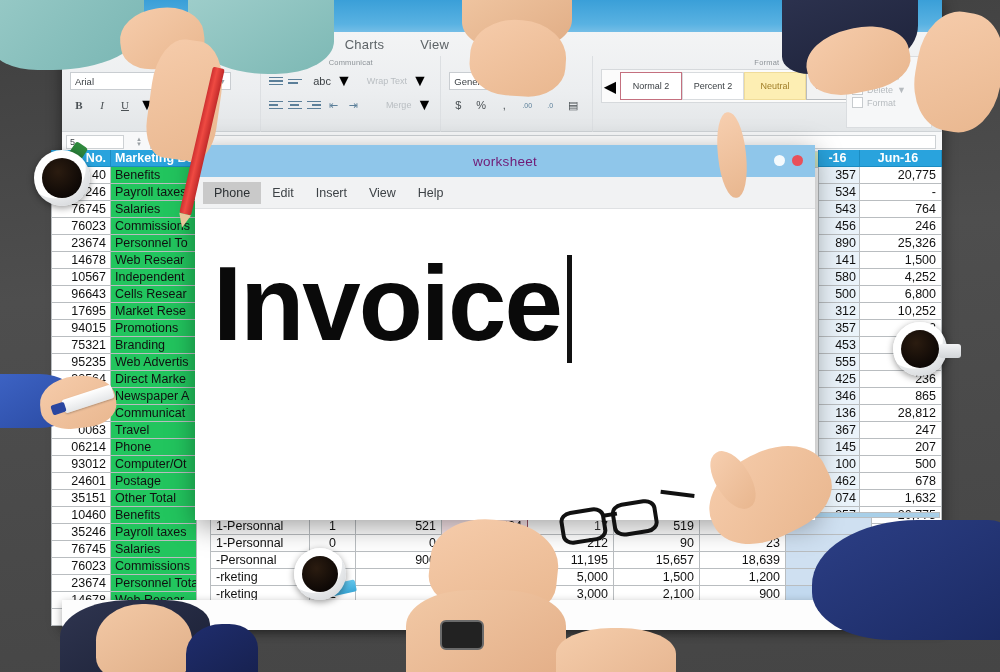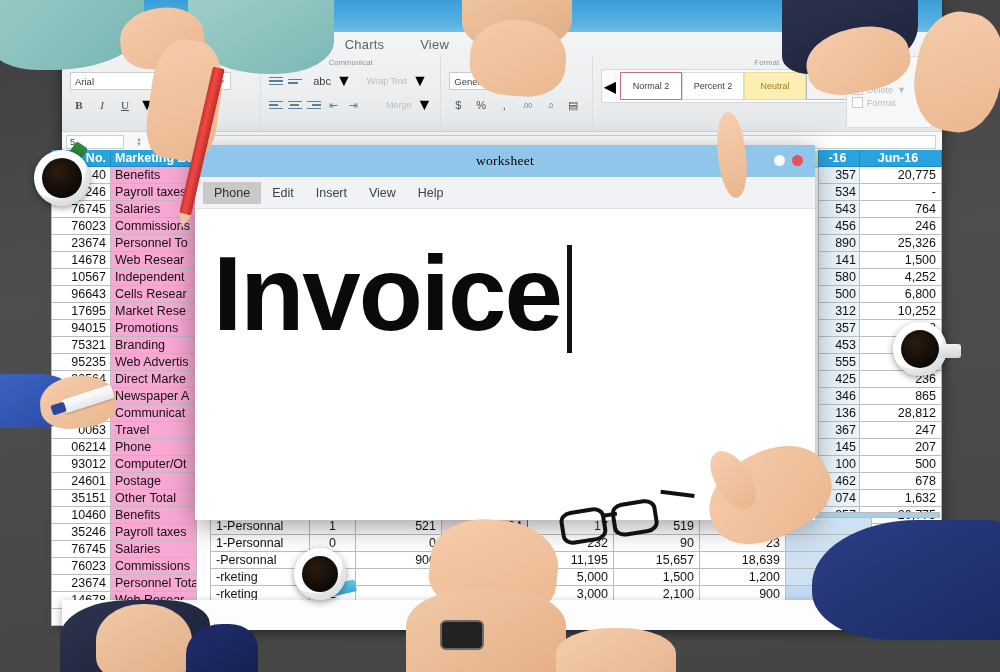--- a/index.html
+++ b/index.html
@@ -121,21 +121,21 @@
     position:absolute; left:51px; top:150px; width:146px;
     font-size:12.5px; color:#111;
   }
   .lt-row { display:flex; height:17px; align-items:stretch; }
   .lt-no {
     width:60px; text-align:right; padding-right:4px; line-height:17px;
     border:1px solid #b9bdc0; border-top:none; background:#fff;
   }
   .lt-lbl {
     flex:1; padding-left:4px; line-height:17px; overflow:hidden; white-space:nowrap;
-    border:1px solid #b9bdc0; border-top:none; border-left:none; background:#f9a8d4;
+    border:1px solid #b9bdc0; border-top:none; border-left:none; background:#22c55e;
   }
   .lt-hdr .lt-no, .lt-hdr .lt-lbl {
     background:#29a3dd; color:#fff; font-weight:bold; border-color:#1b8cc2;
   }
   .lt-hdr .lt-no { text-align:right; }
 
   
   .righttable {
     position:absolute; right:58px; top:150px; width:124px; font-size:12.5px; color:#111;
   }
@@ -182,38 +182,38 @@
 
   
   .win {
     position:absolute; left:195px; top:145px; width:620px; height:375px;
     background:#fff; box-shadow:0 6px 26px rgba(0,0,0,.38);
   }
   .win-titlebar {
     height:32px; background:#8fc6ea;
     display:flex; align-items:center; justify-content:center; position:relative;
   }
-  .win-title { font-size:13.5px; color:#000000; letter-spacing:.3px;font-family:Liberation Serif, serif; }
+  .win-title { font-size:13.5px; color:#701a75; letter-spacing:.3px; }
   .win-dot {
     position:absolute; right:12px; top:10px; width:11px; height:11px;
     border-radius:50%; background:#e8505a;
   }
   .win-dot2 {
     position:absolute; right:30px; top:10px; width:11px; height:11px;
     border-radius:50%; background:#ffffff; opacity:.9;
   }
   .win-menubar {
     height:32px; background:#f1f2f3; border-bottom:1px solid #dfe1e3;
     display:flex; align-items:center; gap:0; padding-left:8px;
   }
   .menu-item {
     font-size:12.5px; color:#3d4246; padding:4px 11px;
   }
   .menu-item.active { background:#c9c9c9; color:#2d3134; }
-  .win-canvas { position:relative; height:311px; background:#fff; padding:34px 0 0 18px; }
+  .win-canvas { position:relative; height:311px; background:#fff; padding:44px 0 0 18px; }
   .doc-text {
     font-size:105px; font-weight:bold; line-height:.98; color:#0a0a0a;
     letter-spacing:-2px; font-family:"Liberation Sans", sans-serif;
     display:flex; align-items:flex-start;
   }
   .caret {
     display:inline-block; width:5px; height:108px; background:#111; margin-left:6px;
     margin-top:2px;
   }
 
@@ -731,21 +731,21 @@
           <div class="bg-c bg-v">17</div>
           <div class="bg-c bg-v">519</div>
           <div class="bg-c bg-v">1,850</div>
           <div class="bg-c bg-v blue"></div>
         </div>
         <div class="bg-row">
           <div class="bg-c bg-cat">1-Personnal</div>
           <div class="bg-c bg-n">0</div>
           <div class="bg-c bg-v">0</div>
           <div class="bg-c bg-v pink">2,300</div>
-          <div class="bg-c bg-v">232</div>
+          <div class="bg-c bg-v">212</div>
           <div class="bg-c bg-v">90</div>
           <div class="bg-c bg-v">23</div>
           <div class="bg-c bg-v blue">4</div>
         </div>
         <div class="bg-row">
           <div class="bg-c bg-cat">-Personnal</div>
           <div class="bg-c bg-n">1</div>
           <div class="bg-c bg-v">900</div>
           <div class="bg-c bg-v pink">16,646</div>
           <div class="bg-c bg-v">11,195</div>

